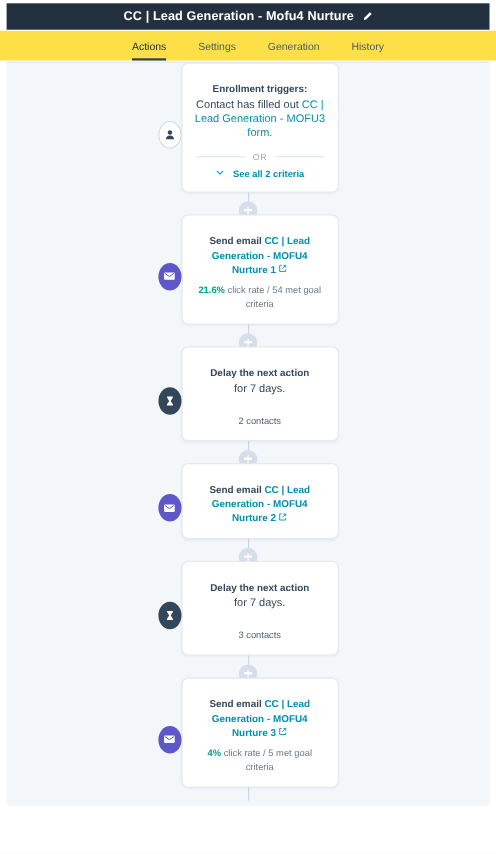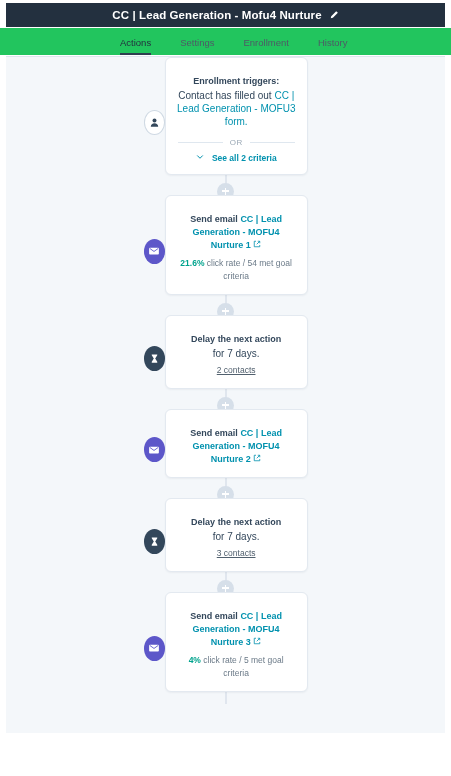--- a/index.html
+++ b/index.html
@@ -47,21 +47,21 @@
     align-items: center;
   }
 
   
   .tabbar {
     position: absolute;
     top: 28px;
     left: 0;
     right: 0;
     height: 27px;
-    background: #22c55e;
+    background: #fde047;
     display: flex;
     align-items: flex-end;
     padding-left: 120px;
     box-sizing: border-box;
   }
   .tab {
     font-size: 9.5px;
     color: #4e5a66;
     padding: 0 0 5px 0;
     margin-right: 29px;
@@ -160,22 +160,21 @@
   .card-sub {
     font-size: 10px;
     color: #33475b;
     line-height: 13px;
     margin-top: 1px;
   }
   .card-meta {
     font-size: 8.5px;
     color: #51606e;
     line-height: 13px;
-    margin-top: 4px;
-    text-decoration: underline;
+    margin-top: 16px;
   }
   .link {
     color: #0091ae;
   }
   .link-strong {
     color: #0091ae;
     font-weight: bold;
   }
   .stat {
     font-size: 8.5px;
@@ -259,21 +258,21 @@
     <span class="pencil-icon">
       <svg width="10" height="10" viewBox="0 0 16 16" fill="none">
         <path d="M11.5 1.8l2.7 2.7-8 8-3.4.7.7-3.4 8-8z" fill="#ffffff"></path>
       </svg>
     </span>
   </div>
 
   <div class="tabbar">
     <div class="tab active">Actions</div>
     <div class="tab">Settings</div>
-    <div class="tab">Enrollment</div>
+    <div class="tab">Generation</div>
     <div class="tab">History</div>
   </div>
 
   <div class="canvas">
     <div class="flow">
       <div class="spine"></div>
 
       <div class="node">
         <div class="node-icon enroll">
           <svg width="11" height="11" viewBox="0 0 16 16">

